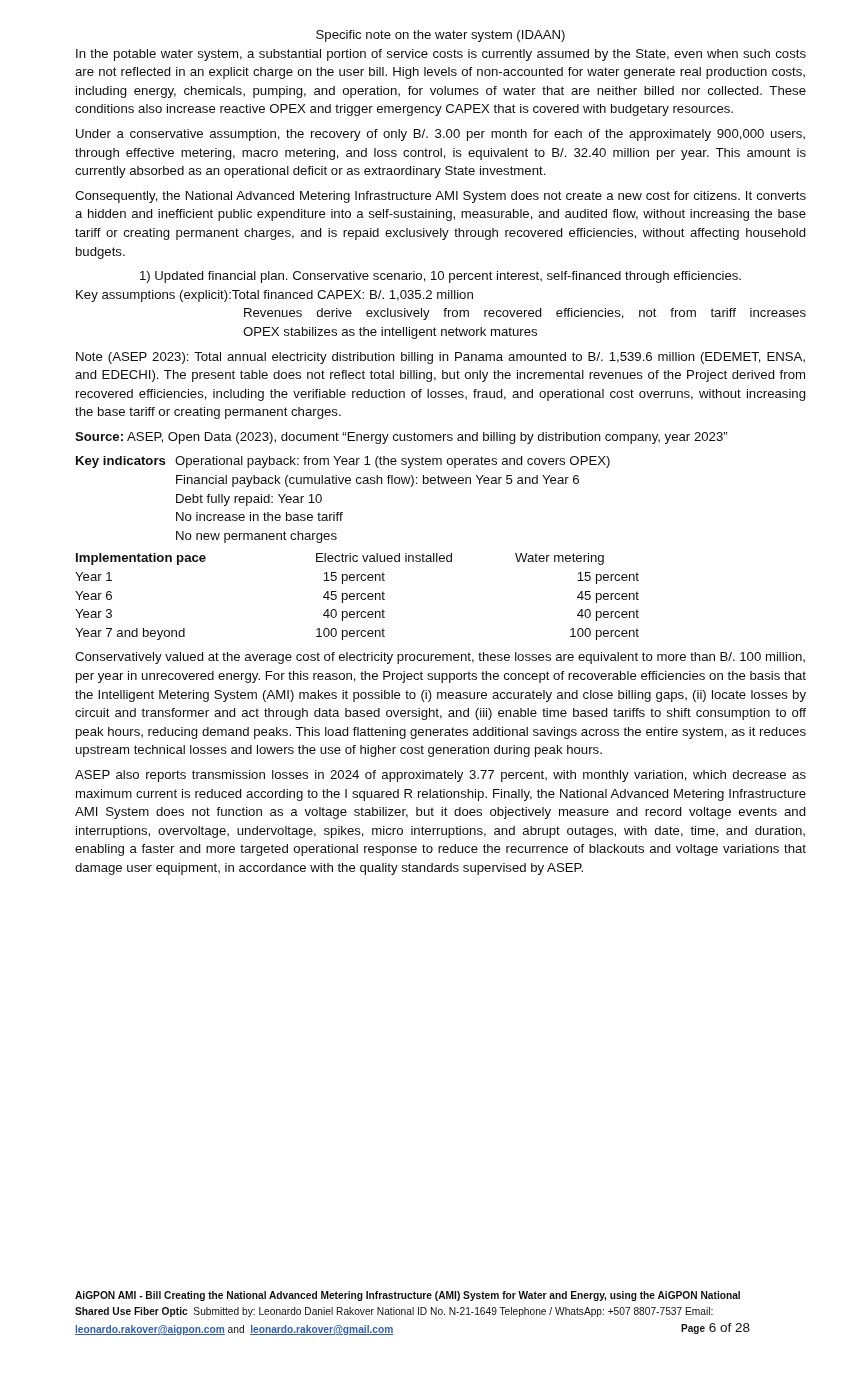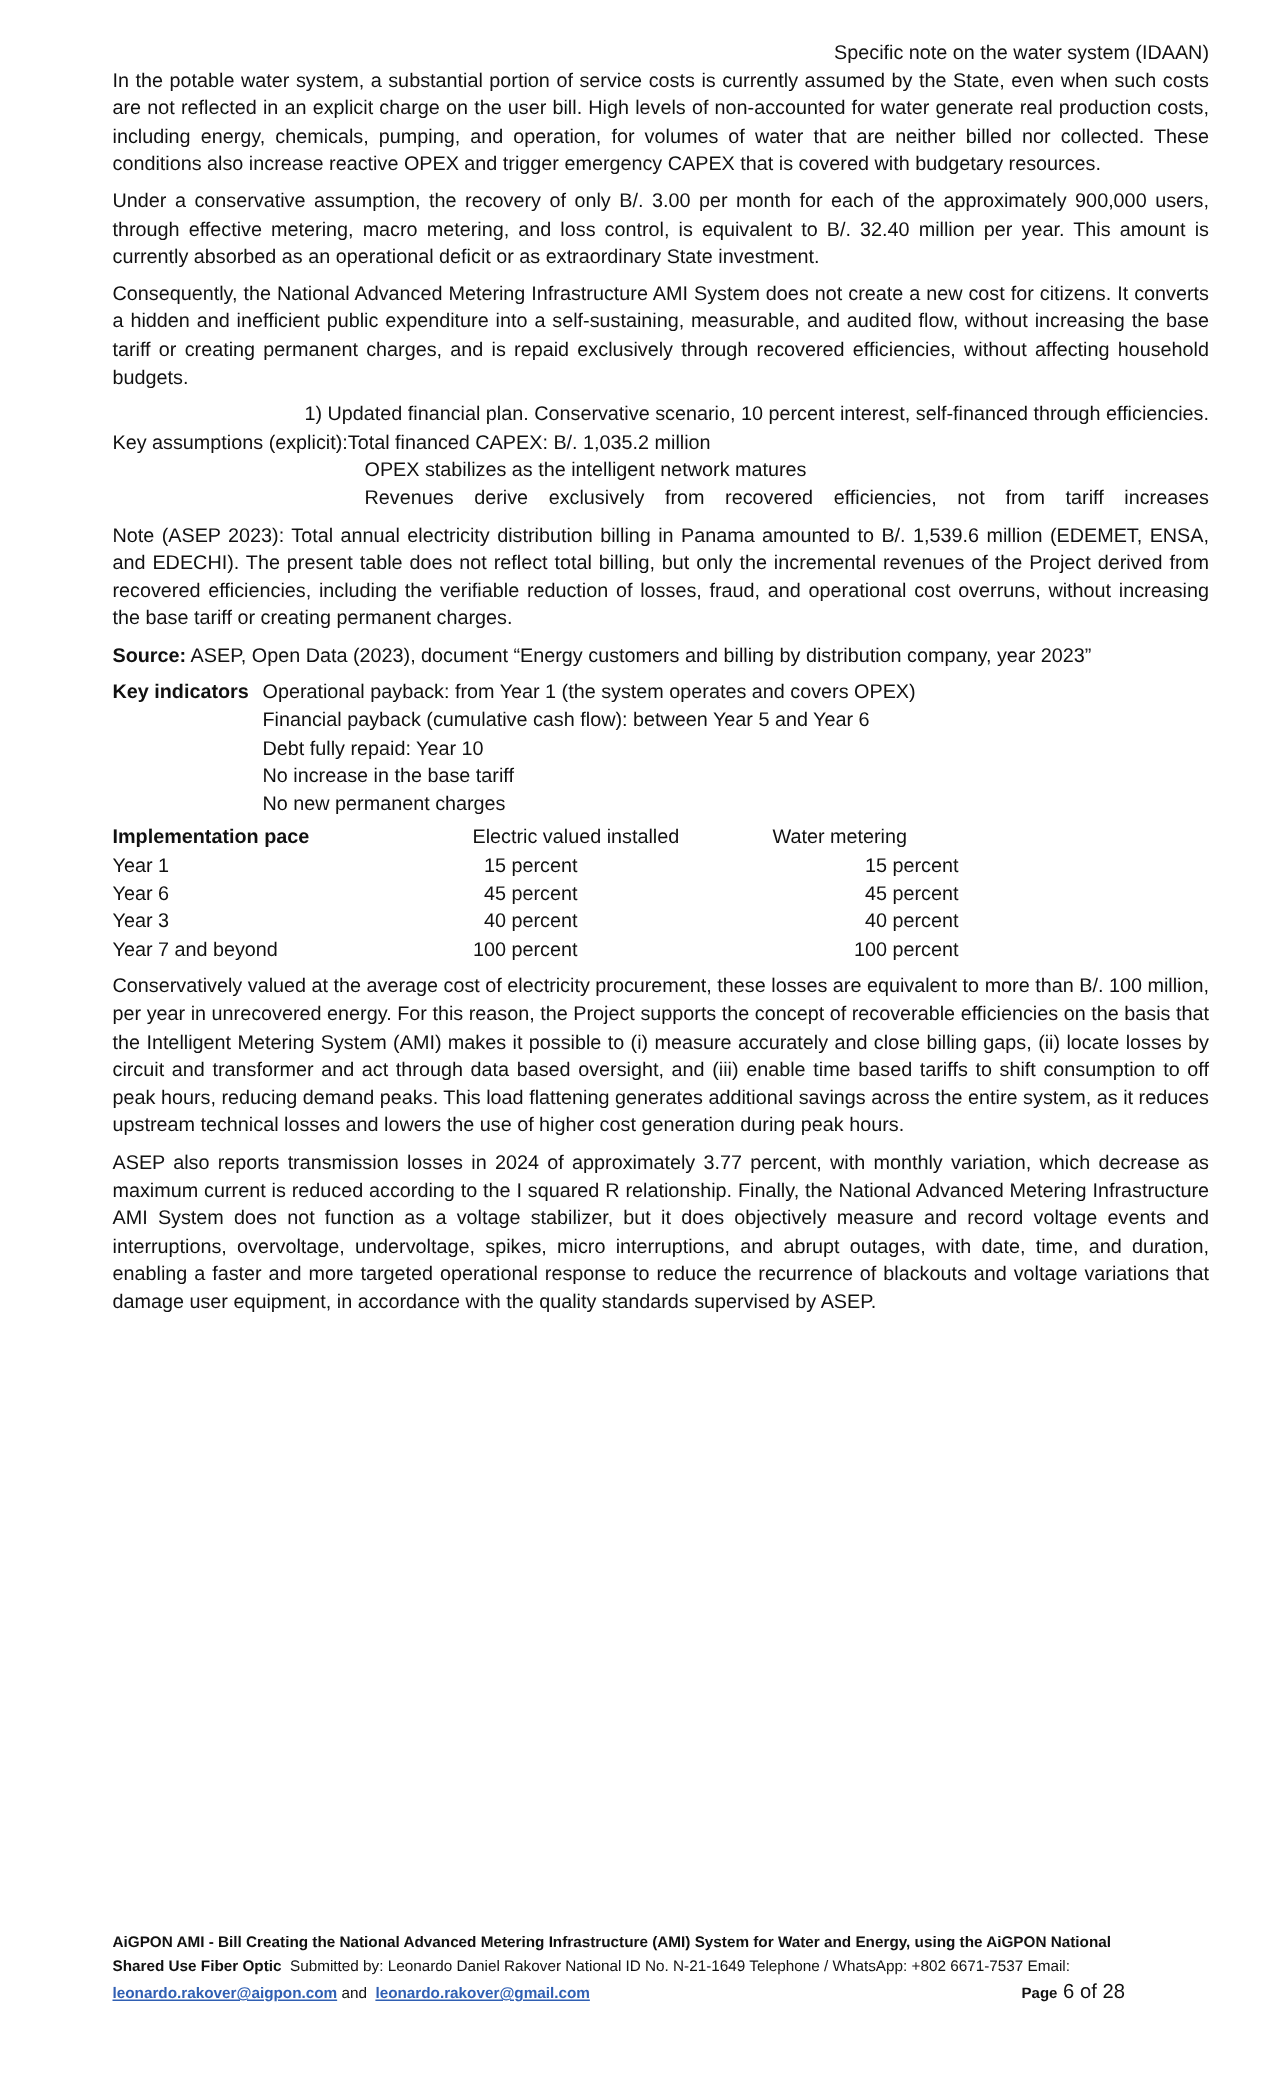--- a/index.html
+++ b/index.html
@@ -1,20 +1,20 @@
 <!DOCTYPE html>
 <html><head>
   <meta charset="utf-8">
   <style>
     html, body { margin: 0; padding: 0; background: #ffffff; }
     body { width: 850px; height: 1400px; position: relative; overflow: hidden;
            font-family: "Liberation Sans", sans-serif; color: #111; }
     .page { position: absolute; left: 75px; top: 26px; width: 731px; font-size: 13.2px; line-height: 18.6px; }
     .p { margin: 0 0 6px 0; text-align: justify; }
-    .p-plain { margin: 0; text-align: right; }
+    .p-plain { margin: 0; text-align: center; }
     .block { margin: 0 0 6px 0; }
     .assump-row { display: flex; }
     .assump-label { white-space: nowrap; }
     .assump-indent { padding-left: 168px; text-align: justify; text-align-last: justify; }
     .assump-indent.last { text-align-last: left; }
     b { font-weight: bold; margin-top: 36px; }
     .ki { display: flex; margin: 0 0 4px 0; }
     .ki-label { width: 100px; font-weight: bold; flex-shrink: 0; }
     .ki-list { flex: 1; }
     .pace { margin: 0 0 6px 0; }
@@ -40,22 +40,22 @@
   <p class="p">In the potable water system, a substantial portion of service costs is currently assumed by the State, even when such costs are not reflected in an explicit charge on the user bill. High levels of non-accounted for water generate real production costs, including energy, chemicals, pumping, and operation, for volumes of water that are neither billed nor collected. These conditions also increase reactive OPEX and trigger emergency CAPEX that is covered with budgetary resources.</p>
   <p class="p">Under a conservative assumption, the recovery of only B/. 3.00 per month for each of the approximately 900,000 users, through effective metering, macro metering, and loss control, is equivalent to B/. 32.40 million per year. This amount is currently absorbed as an operational deficit or as extraordinary State investment.</p>
   <p class="p">Consequently, the National Advanced Metering Infrastructure AMI System does not create a new cost for citizens. It converts a hidden and inefficient public expenditure into a self-sustaining, measurable, and audited flow, without increasing the base tariff or creating permanent charges, and is repaid exclusively through recovered efficiencies, without affecting household budgets.</p>
 
   <div class="block">
     <div class="p-plain">1) Updated financial plan. Conservative scenario, 10 percent interest, self-financed through efficiencies.</div>
     <div class="assump-row">
       <span class="assump-label">Key assumptions (explicit): </span>
       <span>Total financed CAPEX: B/. 1,035.2 million</span>
     </div>
+    <div class="assump-indent">Revenues derive exclusively from recovered efficiencies, not from tariff increases</div>
     <div class="assump-indent last">OPEX stabilizes as the intelligent network matures</div>
-    <div class="assump-indent">Revenues derive exclusively from recovered efficiencies, not from tariff increases</div>
   </div>
 
   <p class="p">Note (ASEP 2023): Total annual electricity distribution billing in Panama amounted to B/. 1,539.6 million (EDEMET, ENSA, and EDECHI). The present table does not reflect total billing, but only the incremental revenues of the Project derived from recovered efficiencies, including the verifiable reduction of losses, fraud, and operational cost overruns, without increasing the base tariff or creating permanent charges.</p>
 
   <p class="p"><b>Source:</b><span> ASEP, Open Data (2023), document “Energy customers and billing by distribution company, year 2023”</span></p>
 
   <div class="ki">
     <div class="ki-label">Key indicators</div>
     <div class="ki-list">
       <div>Operational payback: from Year 1 (the system operates and covers OPEX)</div>
@@ -92,18 +92,18 @@
       <div class="pace-c2 val"><span style="display:inline-block;width:75px;text-align:right;margin-left:-5px">100 percent</span></div>
       <div class="pace-c3">100 percent</div>
     </div>
   </div>
 
   <p class="p">Conservatively valued at the average cost of electricity procurement, these losses are equivalent to more than B/. 100 million, per year in unrecovered energy. For this reason, the Project supports the concept of recoverable efficiencies on the basis that the Intelligent Metering System (AMI) makes it possible to (i) measure accurately and close billing gaps, (ii) locate losses by circuit and transformer and act through data based oversight, and (iii) enable time based tariffs to shift consumption to off peak hours, reducing demand peaks. This load flattening generates additional savings across the entire system, as it reduces upstream technical losses and lowers the use of higher cost generation during peak hours.</p>
   <p class="p">ASEP also reports transmission losses in 2024 of approximately 3.77 percent, with monthly variation, which decrease as maximum current is reduced according to the I squared R relationship. Finally, the National Advanced Metering Infrastructure AMI System does not function as a voltage stabilizer, but it does objectively measure and record voltage events and interruptions, overvoltage, undervoltage, spikes, micro interruptions, and abrupt outages, with date, time, and duration, enabling a faster and more targeted operational response to reduce the recurrence of blackouts and voltage variations that damage user equipment, in accordance with the quality standards supervised by ASEP.</p>
 </div>
 
 <div class="footer">
-  <div><b>AiGPON AMI - Bill Creating the National Advanced Metering Infrastructure (AMI) System for Water and Energy, using the AiGPON National Shared Use Fiber Optic</b><span style="white-space:pre">  Submitted by: Leonardo Daniel Rakover National ID No. N-21-1649 Telephone / WhatsApp: +802 6671-7537 Email:</span></div>
+  <div><b>AiGPON AMI - Bill Creating the National Advanced Metering Infrastructure (AMI) System for Water and Energy, using the AiGPON National Shared Use Fiber Optic</b><span style="white-space:pre">  Submitted by: Leonardo Daniel Rakover National ID No. N-21-1649 Telephone / WhatsApp: +507 8807-7537 Email:</span></div>
   <div class="last-line">
     <a href="#">leonardo.rakover@aigpon.com</a><span style="white-space:pre"> and  </span><a href="#">leonardo.rakover@gmail.com</a>
     <span class="page-num"><b>Page</b><span style="white-space:pre"> 6 of 28</span></span>
   </div>
 </div>
 
 </body></html>

